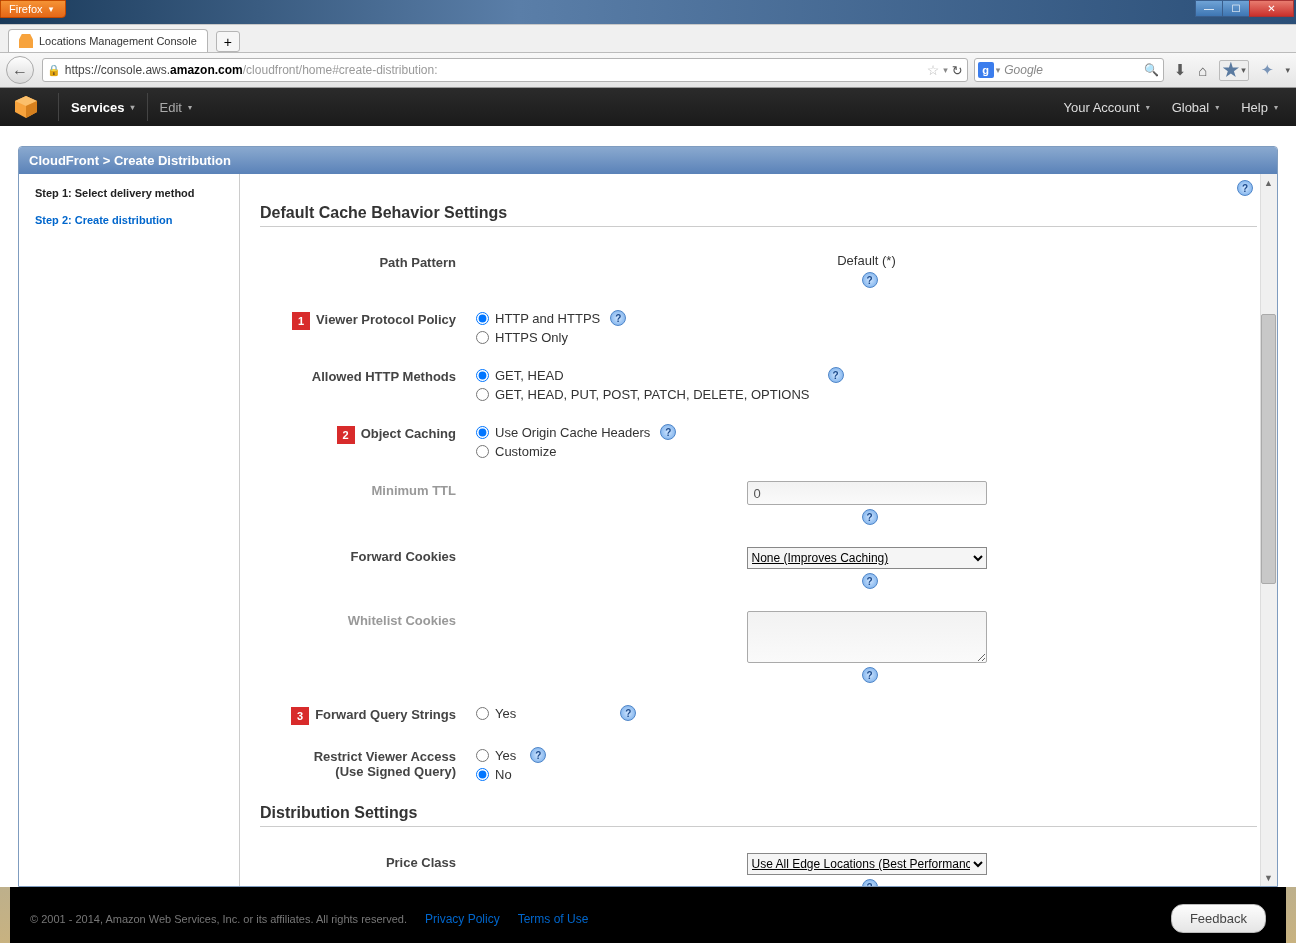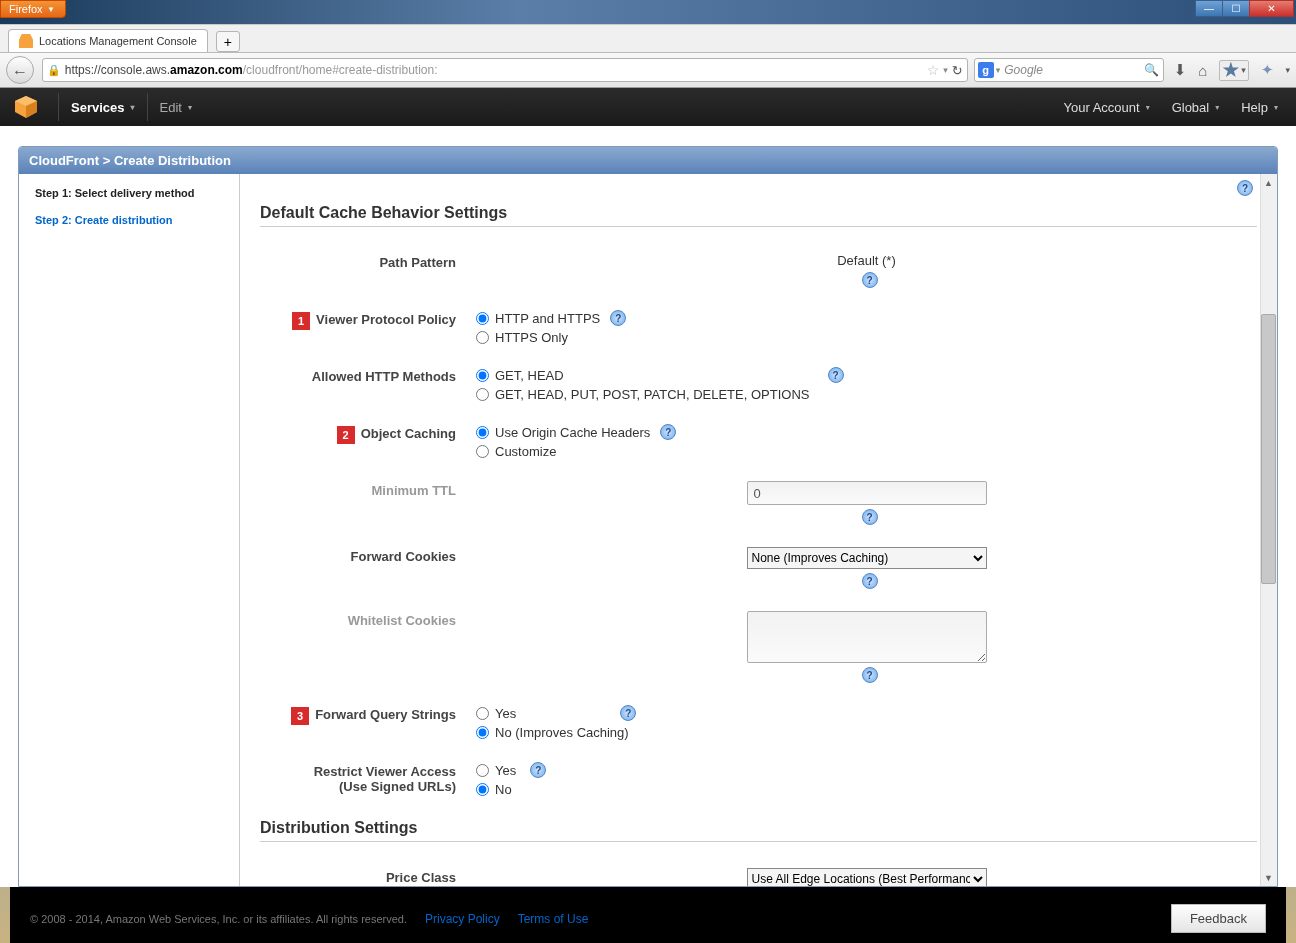--- a/index.html
+++ b/index.html
@@ -55,25 +55,25 @@
 .help-top{ position:absolute; right:24px; top:6px; z-index:5;}
 .section-title{ font-size:16px; font-weight:bold; color:#333; border-bottom:1px solid #ccc; padding-bottom:4px; margin-bottom:26px;}
 .form-row{ display:flex; align-items:flex-start; margin-bottom: 22px; }
 .label-col{ width: 216px; text-align:right; padding-right:20px; font-size:13px; color:#444; font-weight:bold; padding-top:2px; position:relative;}
 .field-col{ flex:1; font-size:13px; color:#333; display:flex; flex-direction:column; gap:4px;}
 .radio-row{ display:flex; align-items:center; gap:4px;}
 .radio-row input{margin-right:2px;}
 .help-icon{ display:inline-flex; width:16px; height:16px; border-radius:50%; background:radial-gradient(#cfe5ff,#6fa8e8); color:#1e4b8c; font-size:10px; font-weight:bold; align-items:center; justify-content:center; border:1px solid #4e85c8; margin-left:6px; cursor:pointer;}
 .badge{ display:inline-block; background:#d82b2b; color:#fff; font-size:11px; font-weight:bold; width:18px; height:18px; text-align:center; line-height:18px; margin-right:6px; vertical-align:middle;}
 .text-input{ width:240px; height:24px; border:1px solid #aaa; background:linear-gradient(#f2f2f2,#fafafa); padding:0 6px; font-size:13px; border-radius:2px;}
-select.sel{ width:240px; height:22px; border:1px solid #888; font-size:12px; background:#f5f5f5;}
+select.sel{ width:240px; height:22px; border:1px solid #888; font-size:12px; background:#f5f5f5;text-decoration:underline;}
 textarea.ta{ width:240px; height:52px; border:1px solid #aaa; background:linear-gradient(#f2f2f2,#fafafa); border-radius:2px; resize:both;}
 .footer { position:absolute; bottom:10px; left:0; right:0; padding: 0 30px; display:flex; align-items:center; font-size:11px; color:#777;}
 .footer a{ color:#06c; text-decoration:none; margin-left:18px; font-size:12px;}
-.feedback-btn{ margin-left:auto; border:1px solid #bbb; border-radius:0; background:linear-gradient(#fdfdfd,#e5e5e5); padding:6px 18px; font-size:13px; color:#444; cursor:pointer;}
+.feedback-btn{ margin-left:auto; border:1px solid #bbb; border-radius:12px; background:linear-gradient(#fdfdfd,#e5e5e5); padding:6px 18px; font-size:13px; color:#444; cursor:pointer;}
 .gray{ color:#999;}
 .sb-track { position:absolute; right:0; top:0; bottom:0; width:17px; background:#f0f0f0; border-left:1px solid #ddd;}
 .sb-thumb{ position:absolute; right:1px; width:15px; top:140px; height:270px; background:#c8c8c8; border:1px solid #aaa; border-radius:2px;}
 .sb-arr{ position:absolute; right:0; width:17px; height:17px; font-size:9px; display:flex;align-items:center;justify-content:center;color:#666;}
 .inline-help{display:flex;align-items:center;}
 .desert { position:absolute; top:126px; bottom:0; width:10px; background:linear-gradient(#3b5a7e 0%,#8ba6c4 60%,#c8b280 100%); }
 .desert.left{left:0;}
 .desert.right{right:0;}
 </style>
 </head>
@@ -254,29 +254,25 @@
             </div>
 
             <div class="form-row">
               <div class="label-col"><span class="badge">3</span><span>Forward Query Strings</span></div>
               <div class="field-col">
                 <div class="radio-row">
                     <input type="radio" style="">
                     <span>Yes</span>
                     <span class="help-icon" style="margin-left:100px;">?</span>
                   </div>
-                <div class="radio-row">
-                    <input type="radio" checked="" style="">
-                    <span>No (Improves Caching)</span>
-                  </div>
-              </div>
-            </div>
-
-            <div class="form-row">
-              <div class="label-col"><span>Restrict Viewer Access</span><br><span>(Use Signed URLs)</span></div>
+              </div>
+            </div>
+
+            <div class="form-row">
+              <div class="label-col"><span>Restrict Viewer Access</span><br><span>(Use Signed Query)</span></div>
               <div class="field-col">
                 <div class="radio-row">
                     <input type="radio" style="">
                     <span>Yes</span>
                     <span class="help-icon" style="margin-left:10px;">?</span>
                   </div>
                 <div class="radio-row">
                     <input type="radio" checked="" style="">
                     <span>No</span>
                   </div>
@@ -298,18 +294,18 @@
             <div class="sb-arr" style="top:0">▲</div>
             <div class="sb-thumb"></div>
             <div class="sb-arr" style="bottom:0">▼</div>
           </div>
         </div>
       </div>
     </div>
   </div>
 
   <div class="footer">
-    <span>© 2008 - 2014, Amazon Web Services, Inc. or its affiliates. All rights reserved.</span>
+    <span>© 2001 - 2014, Amazon Web Services, Inc. or its affiliates. All rights reserved.</span>
     <a>Privacy Policy</a>
     <a>Terms of Use</a>
     <button class="feedback-btn">Feedback</button>
   </div>
 </div>
 
 </body></html>

